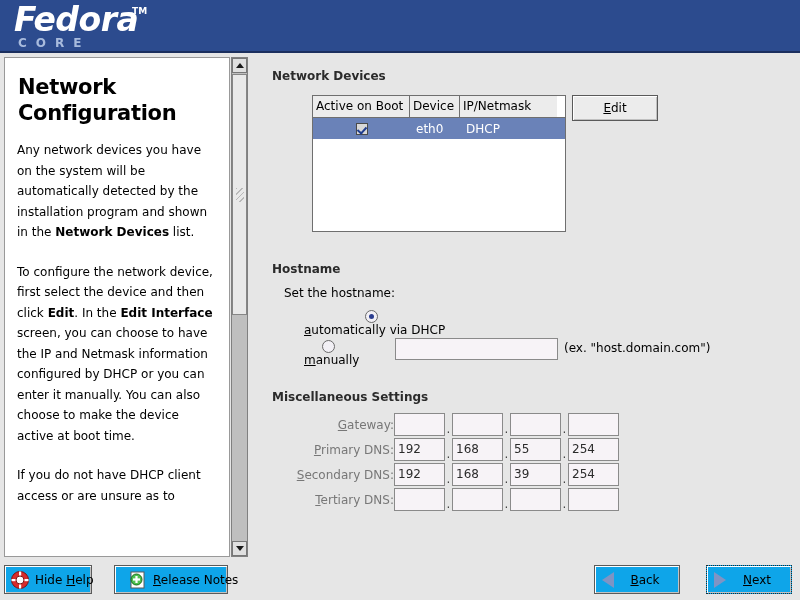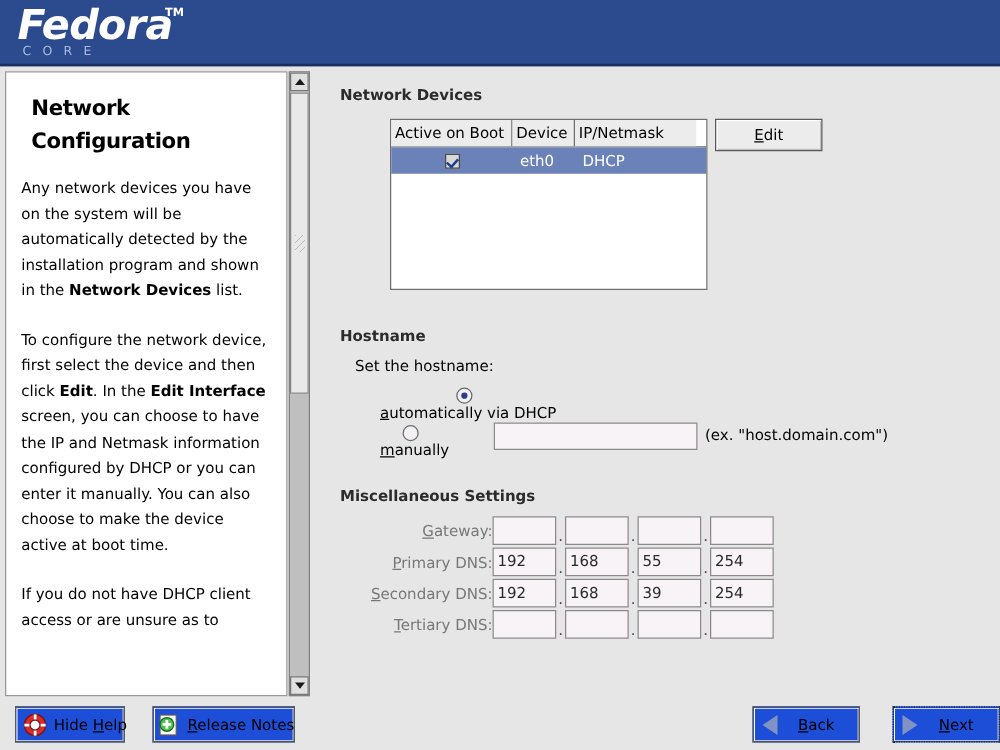--- a/index.html
+++ b/index.html
@@ -46,24 +46,24 @@
   #logo-tm {
     position: absolute;
     left: 118px; top: 4px;
     font-size: 9px;
     color: #ffffff;
     font-weight: bold;
   }
   #logo-core {
     position: absolute;
     left: 4px; top: 34px;
-    font-size: 10px;
+    font-size: 12px;
     color: #a8bbdd;
     letter-spacing: 9px;
-    font-weight: normal;
+    font-weight: bold;
   }
 
   
   #help-panel {
     position: absolute;
     left: 4px; top: 57px;
     width: 244px; height: 500px;
     box-sizing: border-box;
     display: flex;
   }
@@ -71,24 +71,24 @@
     width: 226px;
     height: 500px;
     background: #ffffff;
     border: 1px solid #999;
     box-sizing: border-box;
     padding: 12px 12px 0 12px;
     overflow: hidden;
     position: relative;
   }
   #help-title {
-    font-size: 17px;
+    font-size: 21px;
     font-weight: bold;
     line-height: 26px;
-    margin: 4px 0 14px 8px;
+    margin: 4px 0 14px 1px;
     letter-spacing: -0.3px;
   }
   .help-para {
     font-size: 12px;
     line-height: 20.5px;
     margin: 0 0 19px 0;
   }
   .help-para b { font-weight: bold; }
 
   
@@ -326,31 +326,30 @@
   .mn { text-decoration: underline; }
 
   
   #bottombar {
     position: absolute;
     left: 0; top: 560px;
     width: 800px; height: 40px;
   }
   .btn {
     position: absolute;
-    background: #1d4ed8;
+    background: #0ea5e9;
     border: 1px solid #5a5a5a;
     box-sizing: border-box;
     display: flex;
     align-items: center;
     font-size: 12px;
     box-shadow: inset 1px 1px 0 #fff, inset -1px -1px 0 #c2c2c2;
-    margin-left: 8px;
   }
   #btn-hide-help { left: 4px; top: 5px; width: 88px; height: 29px; padding-left: 5px; }
-  #btn-release-notes { left: 114px; top: 5px; width: 114px; height: 29px; padding-left: 2px; }
+  #btn-release-notes { left: 114px; top: 5px; width: 114px; height: 29px; padding-left: 13px; }
   #btn-back { left: 594px; top: 5px; width: 86px; height: 29px; padding-left: 40px; }
   #btn-next {
     left: 706px; top: 5px; width: 86px; height: 29px;
     border: 1px dotted #2a2a2a;
   }
   #btn-next .inner, #btn-back .inner {
     position: absolute;
     left: 3px; top: 3px; right: 3px; bottom: 3px;
     display: flex;
     align-items: center;

